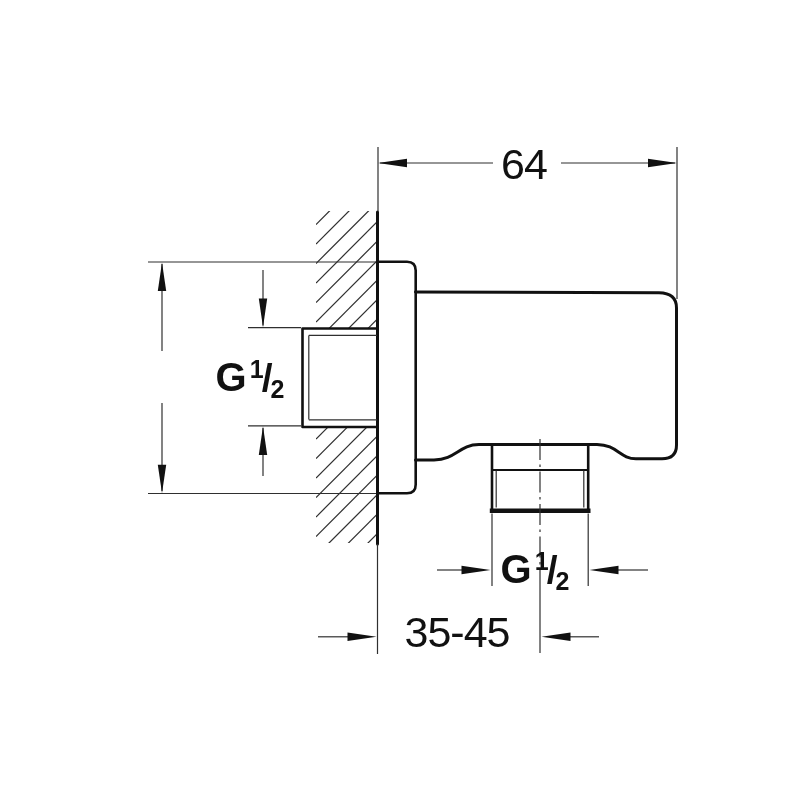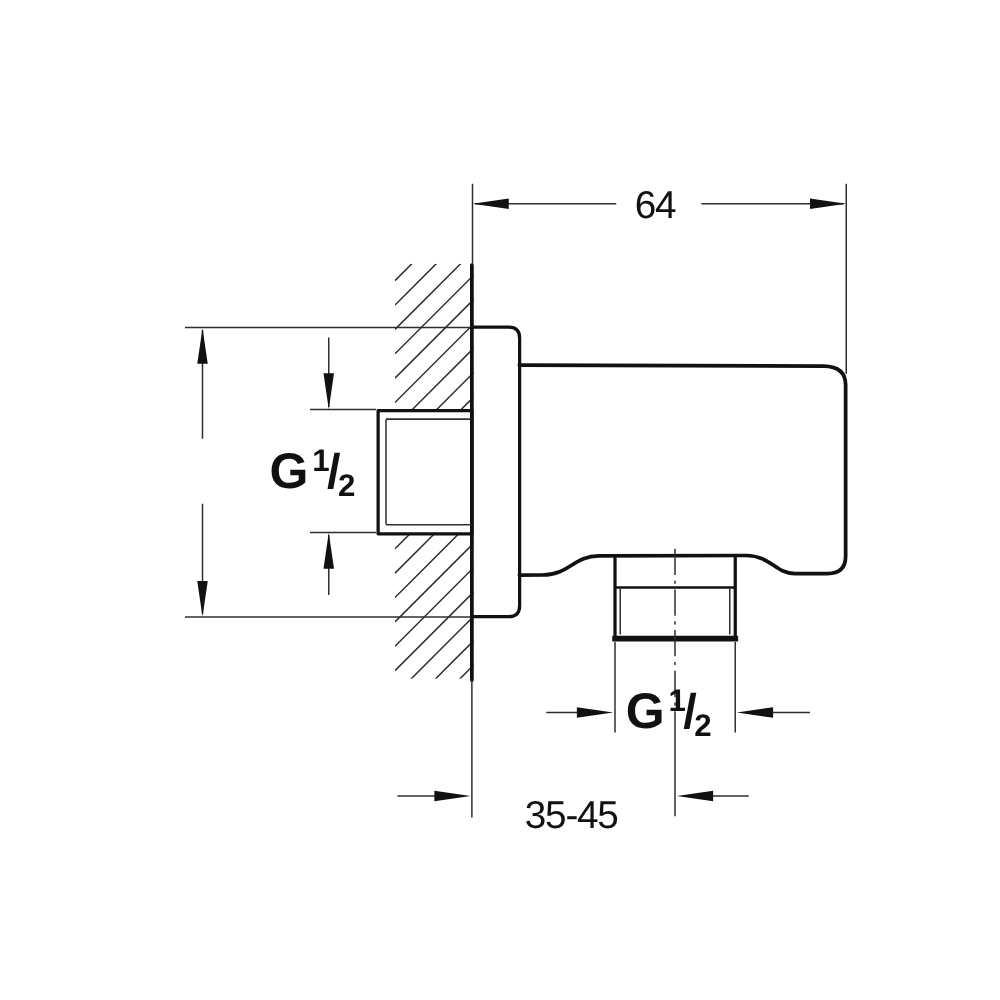--- a/index.html
+++ b/index.html
@@ -15,34 +15,34 @@
   
   .k{stroke:#111;stroke-width:3;fill:none;stroke-linejoin:round;stroke-linecap:round;}
   
   .p{stroke:#111;stroke-width:2.6;fill:none;stroke-linejoin:round;}
   
   .h{stroke:#111;stroke-width:4.6;fill:none;}
   .ah{fill:#111;stroke:none;}
   .cl-dash{stroke-dasharray:21 4.5 2.5 4.5;}
   .dim-label{
     position:absolute;transform:translate(-50%,-50%);
-    font-size:31px;letter-spacing:-1px;white-space:nowrap;line-height:1;
+    font-size:43px;letter-spacing:-1px;white-space:nowrap;line-height:1;
   }
   .thread-label{
     position:absolute;transform:translate(-50%,-50%);
     font-size:40px;white-space:nowrap;line-height:1;font-weight:bold;
   }
   .tl-sup{font-size:25px;position:relative;top:-13px;margin-left:3px;}
   .tl-slash{font-size:39px;margin-left:-2px;}
   .tl-sub{font-size:25px;position:relative;top:7px;margin-left:-2px;}
   #label-width{left:524px;top:164px;}
   #label-diameter{left:159px;top:377px;}
   #label-inlet-thread{left:250px;top:377px;}
   #label-outlet-thread{left:535px;top:569px;}
-  #label-depth{left:457px;top:652px;}
+  #label-depth{left:457px;top:632px;}
 </style>
 </head>
 <body>
 
 <div class="stage">
 
   <svg width="800" height="800" viewBox="0 0 800 800">
     <defs>
       <clipPath id="hatchClip">
         <rect x="316" y="211" width="63" height="118"></rect>

